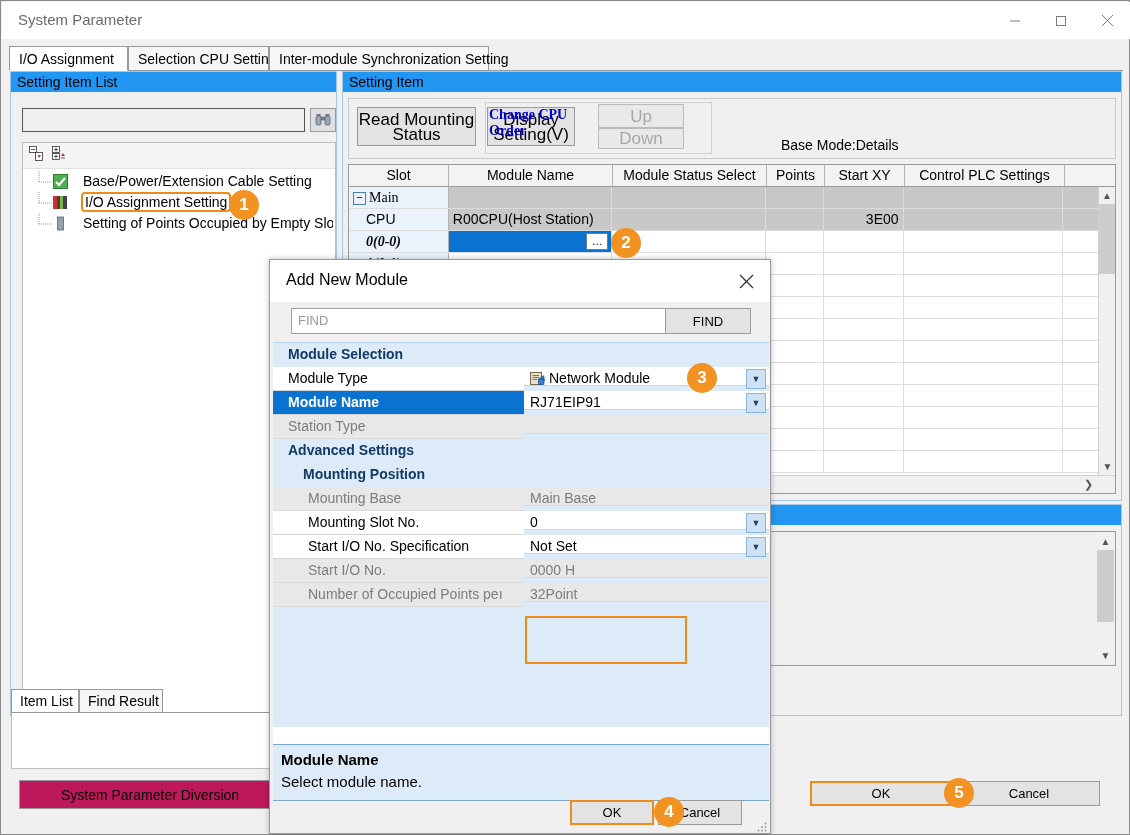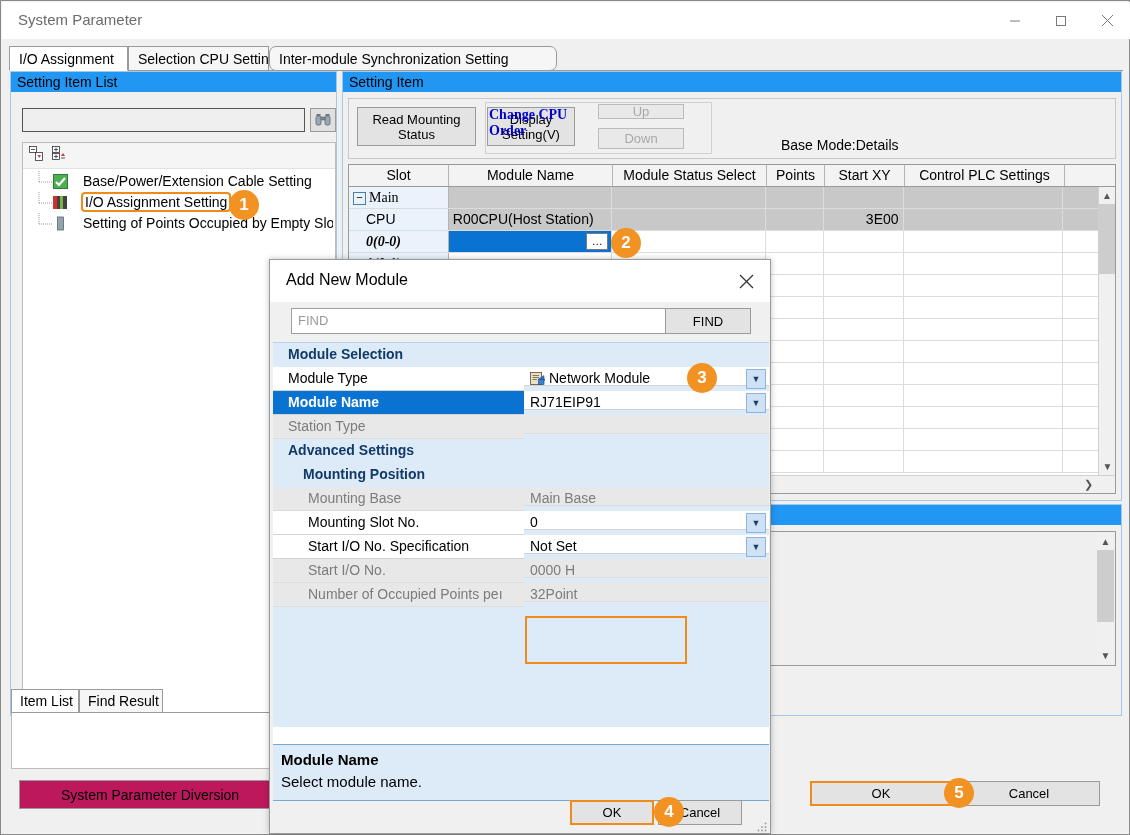--- a/index.html
+++ b/index.html
@@ -64,21 +64,21 @@
   .spd-btn{position:absolute;left:18px;top:779px;width:262px;height:29px;background:#be185d;
            border:1px solid #9a9a9a;box-sizing:border-box;font-size:14px;
            display:flex;align-items:center;justify-content:center;}
 
   
   .rp{position:absolute;left:341px;top:70px;width:780px;height:430px;
       background:#f0f0f0;border:1px solid #a6c8e8;box-sizing:border-box;}
   .tbar{position:absolute;left:5px;top:26px;width:768px;height:61px;
         background:#f0f0f0;border:1px solid #c8c8c8;box-sizing:border-box;}
   .tb-btn{position:absolute;background:#e3e3e3;border:1px solid #9a9a9a;box-sizing:border-box;
-          font-size:13px;display:flex;align-items:center;justify-content:center;text-align:center;
+          font-size:17px;display:flex;align-items:center;justify-content:center;text-align:center;
           line-height:15px;}
   .tb-btn.dis{color:#a8a8a8;background:#e9e9e9;border-color:#bbb;}
   .cpuorder{position:absolute;left:140px;top:8px;width:84px;font-size:14px;font-weight:bold;
             color:#0000d0;line-height:16px;font-family:"Liberation Serif",serif;}
   .cpu-group{position:absolute;left:136px;top:3px;width:227px;height:52px;border:1px solid #d0d0d0;
              box-sizing:border-box;}
   .basemode{position:absolute;left:432px;top:38px;font-size:14px;}
 
   
   .gridwrap{position:absolute;left:5px;top:92px;width:768px;height:330px;background:#fff;
@@ -193,21 +193,21 @@
             <line x1="1" y1="1" x2="12" y2="12" stroke="currentColor" stroke-width="1"></line>
             <line x1="12" y1="1" x2="1" y2="12" stroke="currentColor" stroke-width="1"></line>
           </svg>
       </div>
     </div>
   </div>
 
   <div class="tabstrip">
     <div class="tab active" style="left:0;width:119px;">I/O Assignment</div>
     <div class="tab" style="left:119px;width:141px;">Selection CPU Setting</div>
-    <div class="tab" style="left:260px;width:288px;border-radius:7px;">Inter-module Synchronization Setting</div>
+    <div class="tab" style="left:260px;width:220px;">Inter-module Synchronization Setting</div>
   </div>
 
   <div class="lp">
     <div class="pane-hdr">Setting Item List</div>
 
     <div class="find-box"></div>
     <div class="find-btn">
       <svg width="16" height="14" viewBox="0 0 16 14">
         <rect x="1" y="3" width="5" height="9" rx="1.5" fill="#9aa7b4" stroke="#5a6672" stroke-width="0.8"></rect>
         <rect x="10" y="3" width="5" height="9" rx="1.5" fill="#9aa7b4" stroke="#5a6672" stroke-width="0.8"></rect>
@@ -312,21 +312,21 @@
     <div class="pane-hdr">Setting Item</div>
 
     <div class="tbar">
       <div class="tb-btn" style="left:8px;top:8px;width:119px;height:39px;white-space:pre;">Read Mounting
 Status</div>
       <div class="tb-btn" style="left:138px;top:8px;width:88px;height:39px;white-space:pre;">Display
 Setting(V)</div>
       <div class="cpu-group"></div>
       <div class="cpuorder" style="white-space:pre;">Change CPU
 Order</div>
-      <div class="tb-btn dis" style="left:249px;top:5px;width:86px;height:15px;">Up</div>
+      <div class="tb-btn dis" style="left:249px;top:5px;width:86px;height:24px;">Up</div>
       <div class="tb-btn dis" style="left:249px;top:29px;width:86px;height:21px;">Down</div>
       <div class="basemode">Base Mode:Details</div>
     </div>
 
     <div class="gridwrap">
       <div class="ghdr">
         <div class="gh" style="width:100px">Slot</div>
         <div class="gh" style="width:164px">Module Name</div>
         <div class="gh" style="width:154px">Module Status Select</div>
         <div class="gh" style="width:58px">Points</div>

